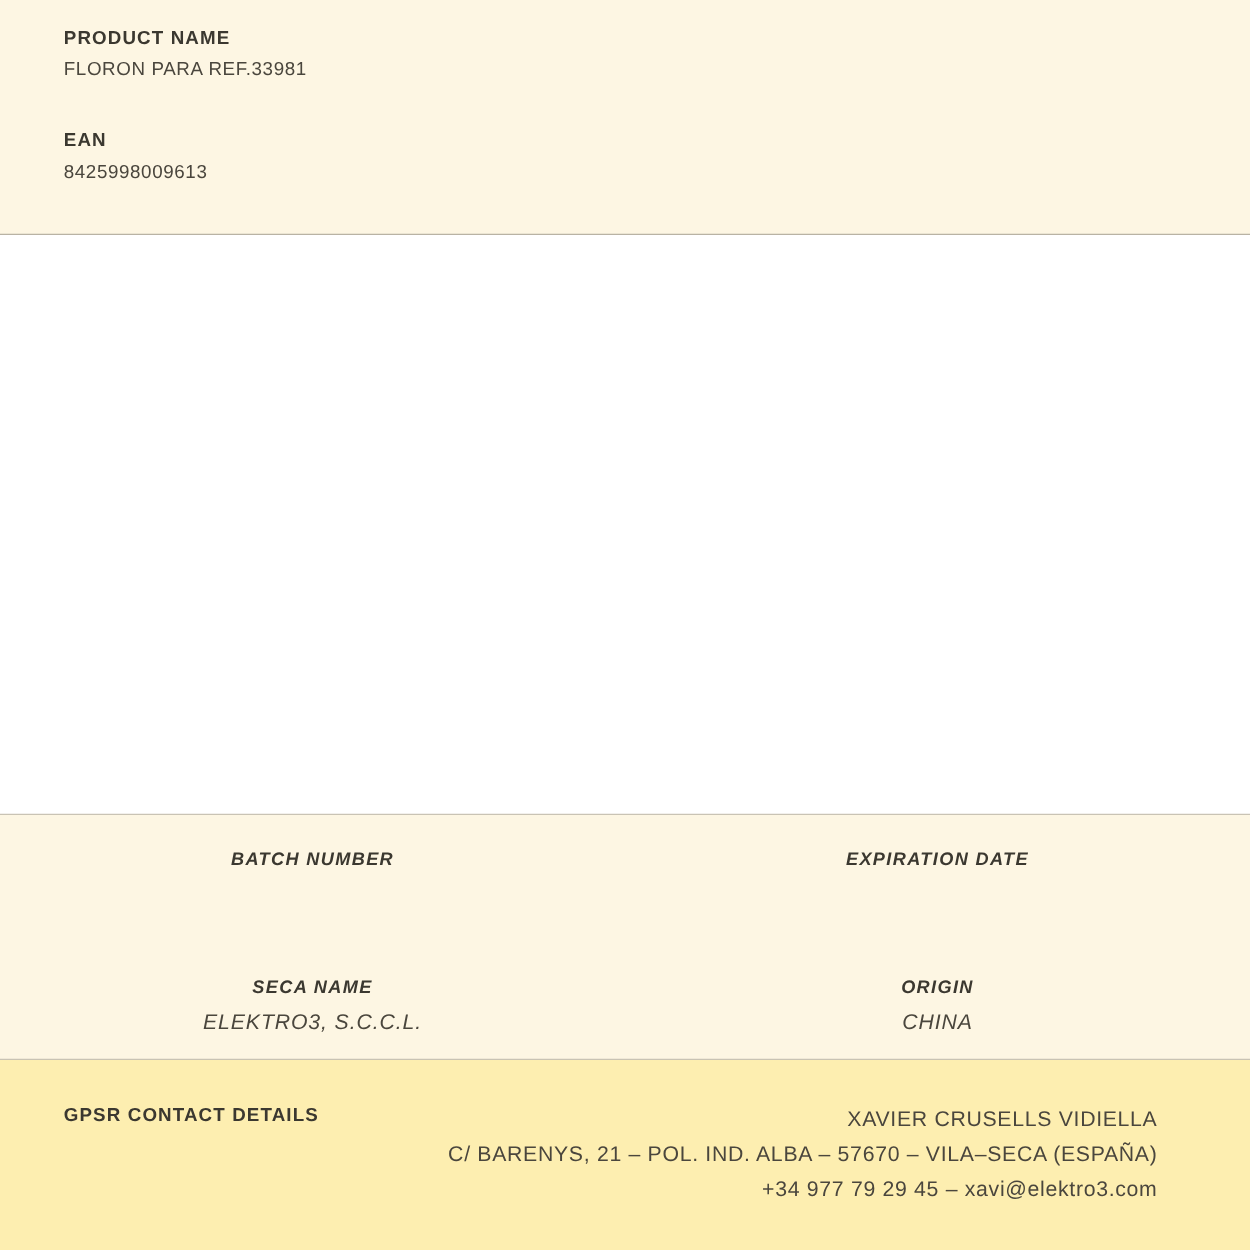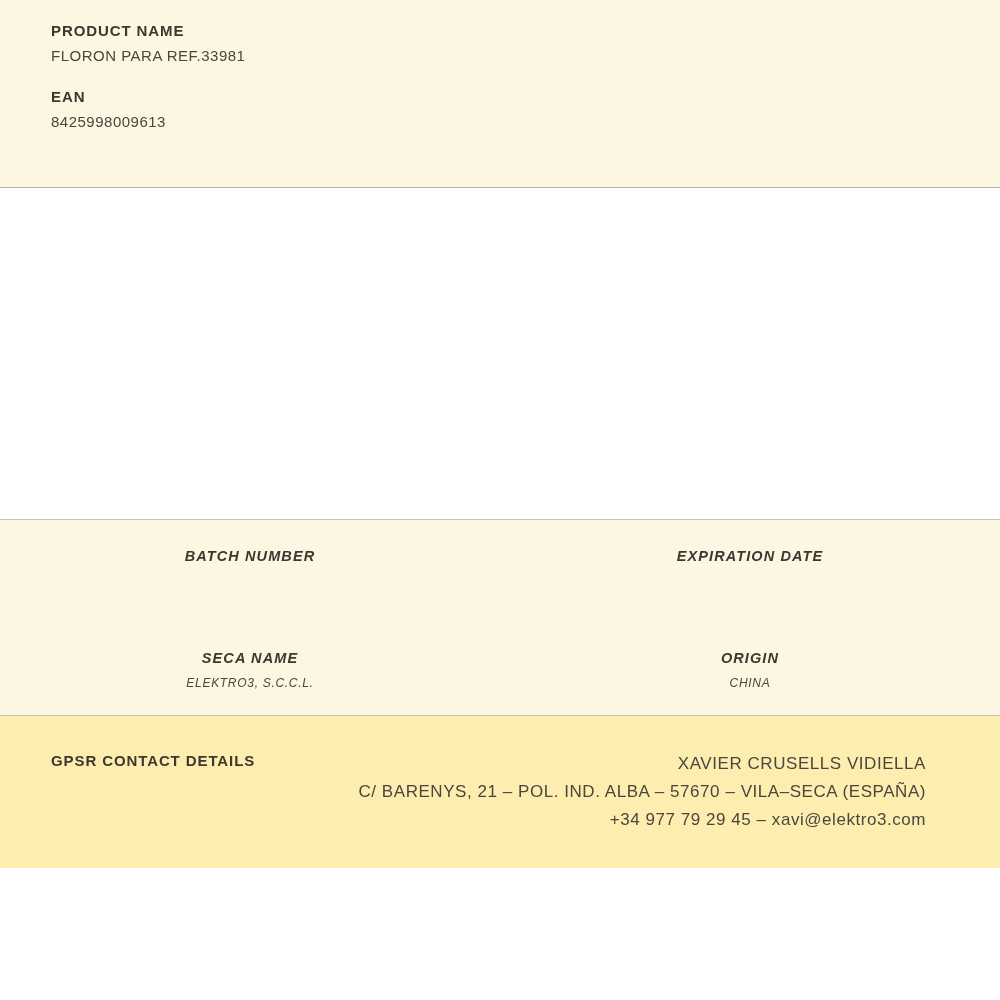--- a/index.html
+++ b/index.html
@@ -9,21 +9,21 @@
   body {
     width: 1000px;
     height: 1000px;
     font-family: "Liberation Sans", sans-serif;
     background: #ffffff;
     color: #3d3a33;
     overflow: hidden;
   }
   .page {
     width: 1000px;
-    height: 868px;
+    height: 1000px;
     position: relative;
     display: flex;
     flex-direction: column;
   }
 
   
   .top-block {
     background: #fdf6e3;
     border-bottom: 1px solid #b9b3a4;
     padding: 22px 50px 20px 51px;
@@ -37,21 +37,21 @@
     color: #3b3830;
     margin: 0 0 8px 0;
   }
   .field-value {
     font-size: 15px;
     letter-spacing: 0.5px;
     color: #4a463d;
     margin: 0;
   }
   .field-group + .field-group {
-    margin-top: 24px;
+    margin-top: 40px;
   }
 
   
   .middle-blank {
     background: #ffffff;
     flex: 1 1 auto;
     border-bottom: 1px solid #c9c3b4;
   }
 
   
@@ -74,21 +74,21 @@
     font-style: italic;
   }
   .detail-cell .dl {
     font-size: 14.5px;
     font-weight: bold;
     letter-spacing: 1.1px;
     color: #3b3830;
     margin: 0 0 8px 0;
   }
   .detail-cell .dv {
-    font-size: 12px;
+    font-size: 17px;
     letter-spacing: 0.7px;
     color: #4a463d;
     margin: 0;
     min-height: 16px;
   }
   .detail-row.first {
     margin-top: 6px;
   }
   .detail-row.second {
     margin-top: 62px;

